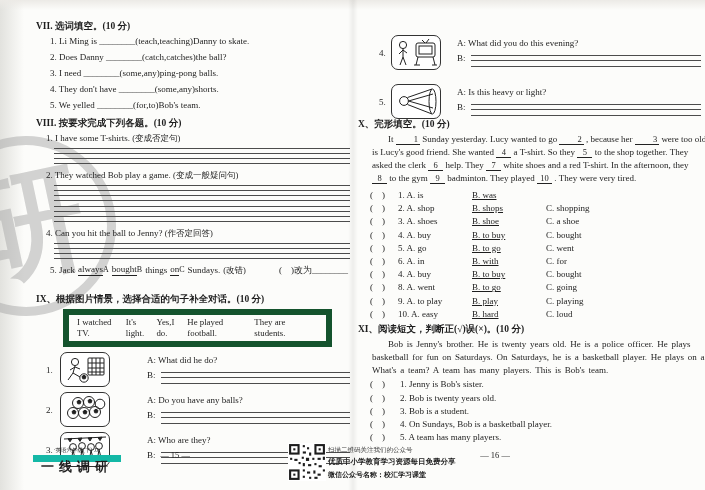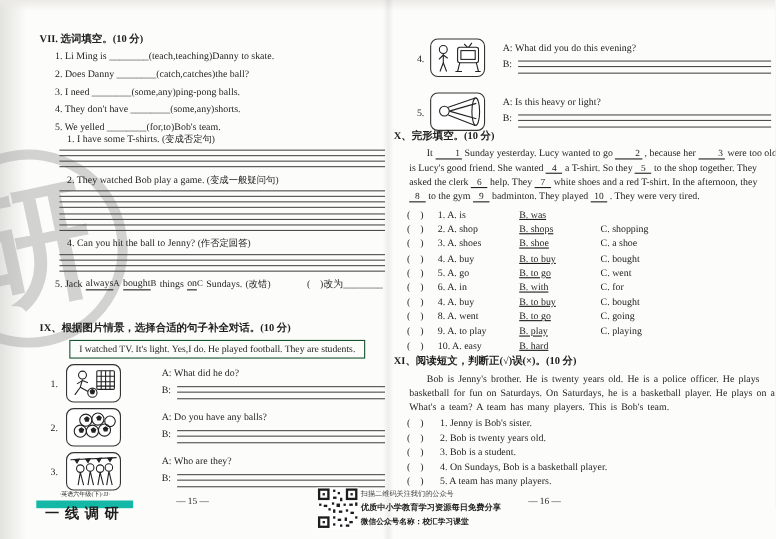--- a/index.html
+++ b/index.html
@@ -25,38 +25,38 @@
     border:9px solid rgba(168,168,168,.5); border-radius:50%;
     display:flex; align-items:center; justify-content:center;
     font-family:"Liberation Sans",sans-serif; font-weight:bold;
     font-size:118px; color:rgba(168,168,168,.5); transform:rotate(-12deg); z-index:0; }
 
   .sec { position:absolute; z-index:1; font-size:9px; line-height:12px; }
   .sec-h { font-weight:bold; font-size:9.5px; }
   .note { font-size:8.5px; }
 
   
-  .s7 { left:36px; top:30px; width:314px; }
+  .s7 { left:36px; top:20px; width:314px; }
   .s7 .it { margin:2px 0 0 14px; line-height:14px; white-space:nowrap; }
 
   
   .s8 { left:36px; top:117px; width:314px; }
-  .s8 .q { margin:3px 0 1px 25px; white-space:nowrap; }
+  .s8 .q { margin:3px 0 1px 10px; white-space:nowrap; }
   .lines4 { margin:2px 0 5px 18px; }
   .ln { height:0; border-top:1px solid #4c4c4c; margin-top:4px; }
   .u { border-bottom:1px solid #222; }
   .fix-row { display:flex; align-items:flex-start; margin:4px 0 1px 14px; gap:3px; white-space:nowrap; }
   .abc { display:inline-flex; flex-direction:row; align-items:center; }
   .abc .w { border-bottom:1px solid #222; line-height:11px; }
   .abc .lt { font-size:8px; line-height:8px; }
   .fix-right { margin-left:auto; padding-right:2px; }
 
   
   .s9 { left:36px; top:293px; width:314px; }
-  .bank { border:1px solid #14532d; margin:4px 18px 5px 27px; padding:2px 8px;
+  .bank { border:6px solid #14532d; margin:4px 18px 5px 27px; padding:2px 8px;
     display:flex; justify-content:space-between; font-size:8.8px; line-height:11px; }
   .pic-item { display:flex; margin:5px 0 0 10px; }
   .pic-num { width:14px; padding-top:12px; }
   .pic-box { width:50px; height:35px; border:1px solid #333; border-radius:7px;
     display:flex; align-items:center; justify-content:center; background:#fff; flex:none; }
   .pic-right { flex:1; margin-left:37px; }
   .qa-a { margin-top:2px; white-space:nowrap; }
   .qa-b { display:flex; margin-top:3px; }
   .b-label { width:14px; flex:none; }
   .b-lines { flex:1; margin-top:-2px; }
@@ -118,20 +118,21 @@
     <div class="sec s7">
       <div class="sec-h">VII. 选词填空。(10 分)</div>
       <div class="it">1. Li Ming is ________(teach,teaching)Danny to skate.</div>
       <div class="it">2. Does Danny ________(catch,catches)the ball?</div>
       <div class="it">3. I need ________(some,any)ping-pong balls.</div>
       <div class="it">4. They don't have ________(some,any)shorts.</div>
       <div class="it">5. We yelled ________(for,to)Bob's team.</div>
     </div>
 
     <div class="sec s8">
+      <div class="sec-h">VIII. 按要求完成下列各题。(10 分)</div>
 
       <div class="q">
         <span>1. I have some T-shirts.</span>
         <span class="note">(变成否定句)</span>
       </div>
       <div class="lines4">
         <div class="ln"></div>
           <div class="ln"></div>
           <div class="ln"></div>
           <div class="ln"></div>
@@ -406,20 +407,21 @@
         <div class="xrow">
             <span class="xb">(&nbsp;&nbsp;&nbsp;&nbsp;)</span>
             <span class="xa">9. A. to play</span>
             <span class="xbo">B. play</span>
             <span class="xc">C. playing</span>
           </div>
         <div class="xrow">
             <span class="xb">(&nbsp;&nbsp;&nbsp;&nbsp;)</span>
             <span class="xa">10. A. easy</span>
             <span class="xbo">B. hard</span>
+            <span class="xc">C. loud</span>
           </div>
       </div>
     </div>
 
     <div class="sec s11">
       <div class="sec-h">XI、阅读短文，判断正(√)误(×)。(10 分)</div>
       <div class="passage">
         <div class="pl indent">Bob is Jenny's brother.  He is twenty years old.  He is a police officer.  He plays</div>
         <div class="pl">basketball for fun on Saturdays.  On Saturdays, he is a basketball player.  He plays on a team.</div>
         <div class="pl">What's a team?  A team has many players.  This is Bob's team.</div>

